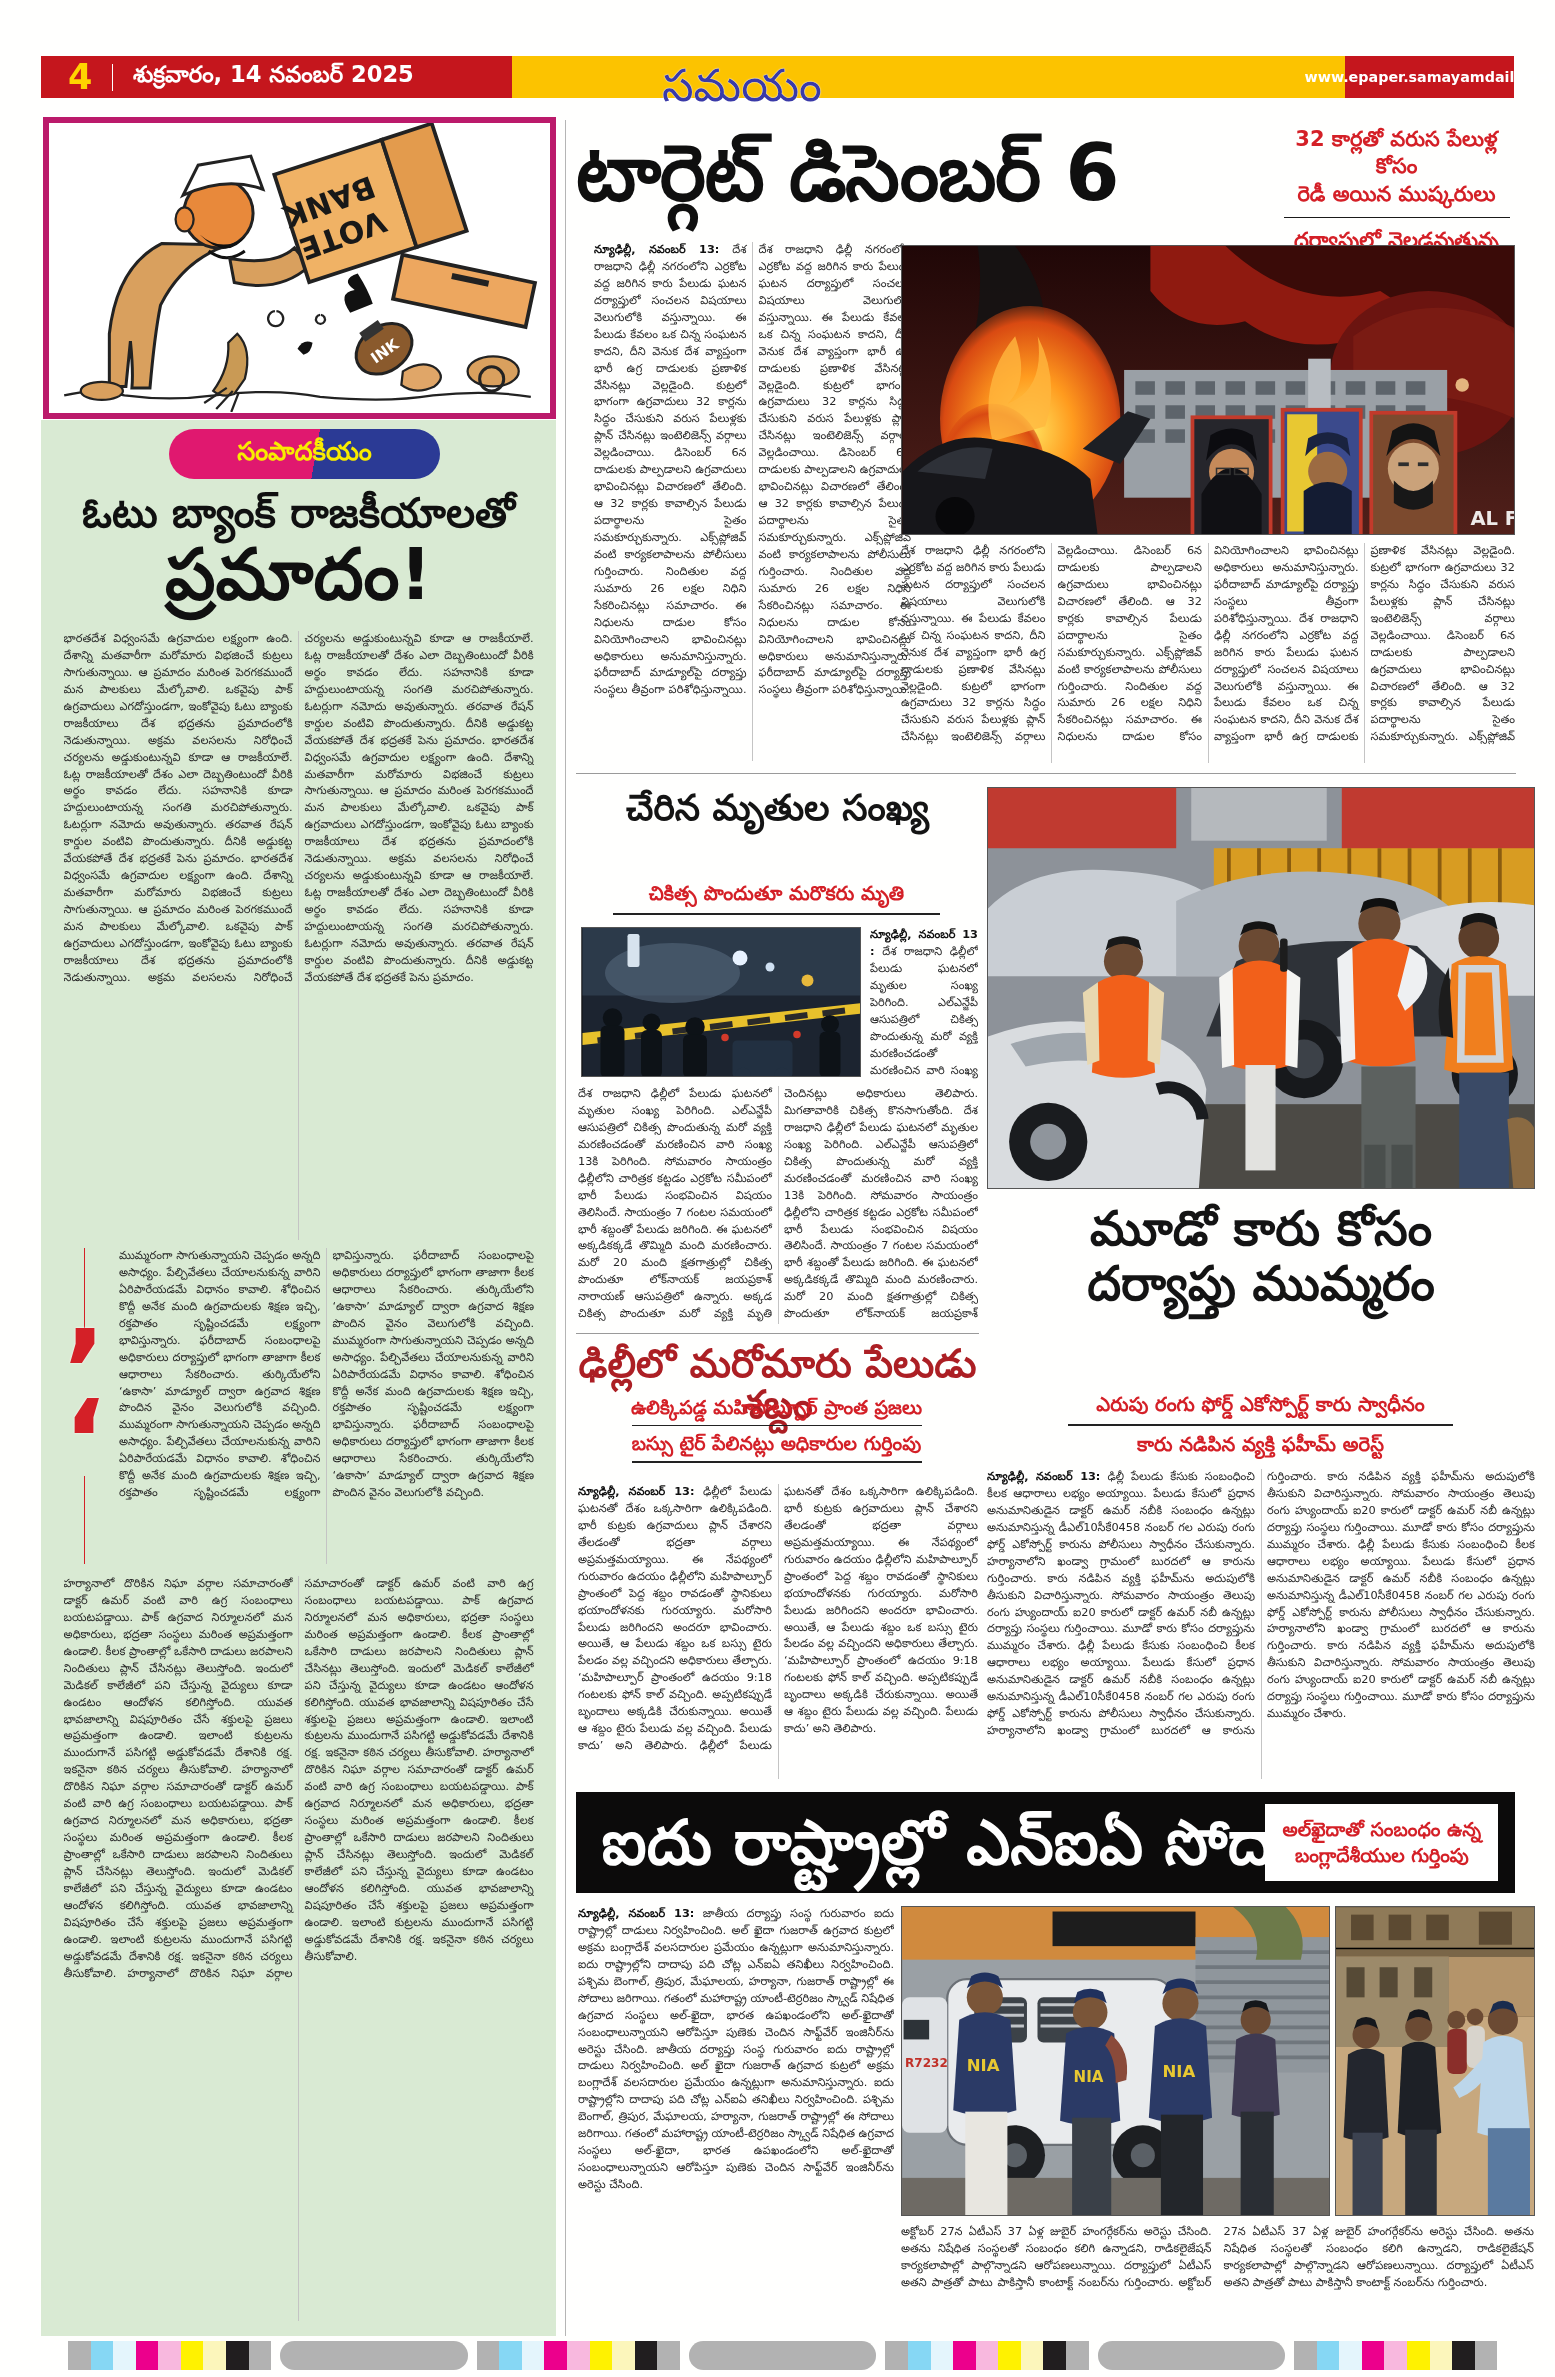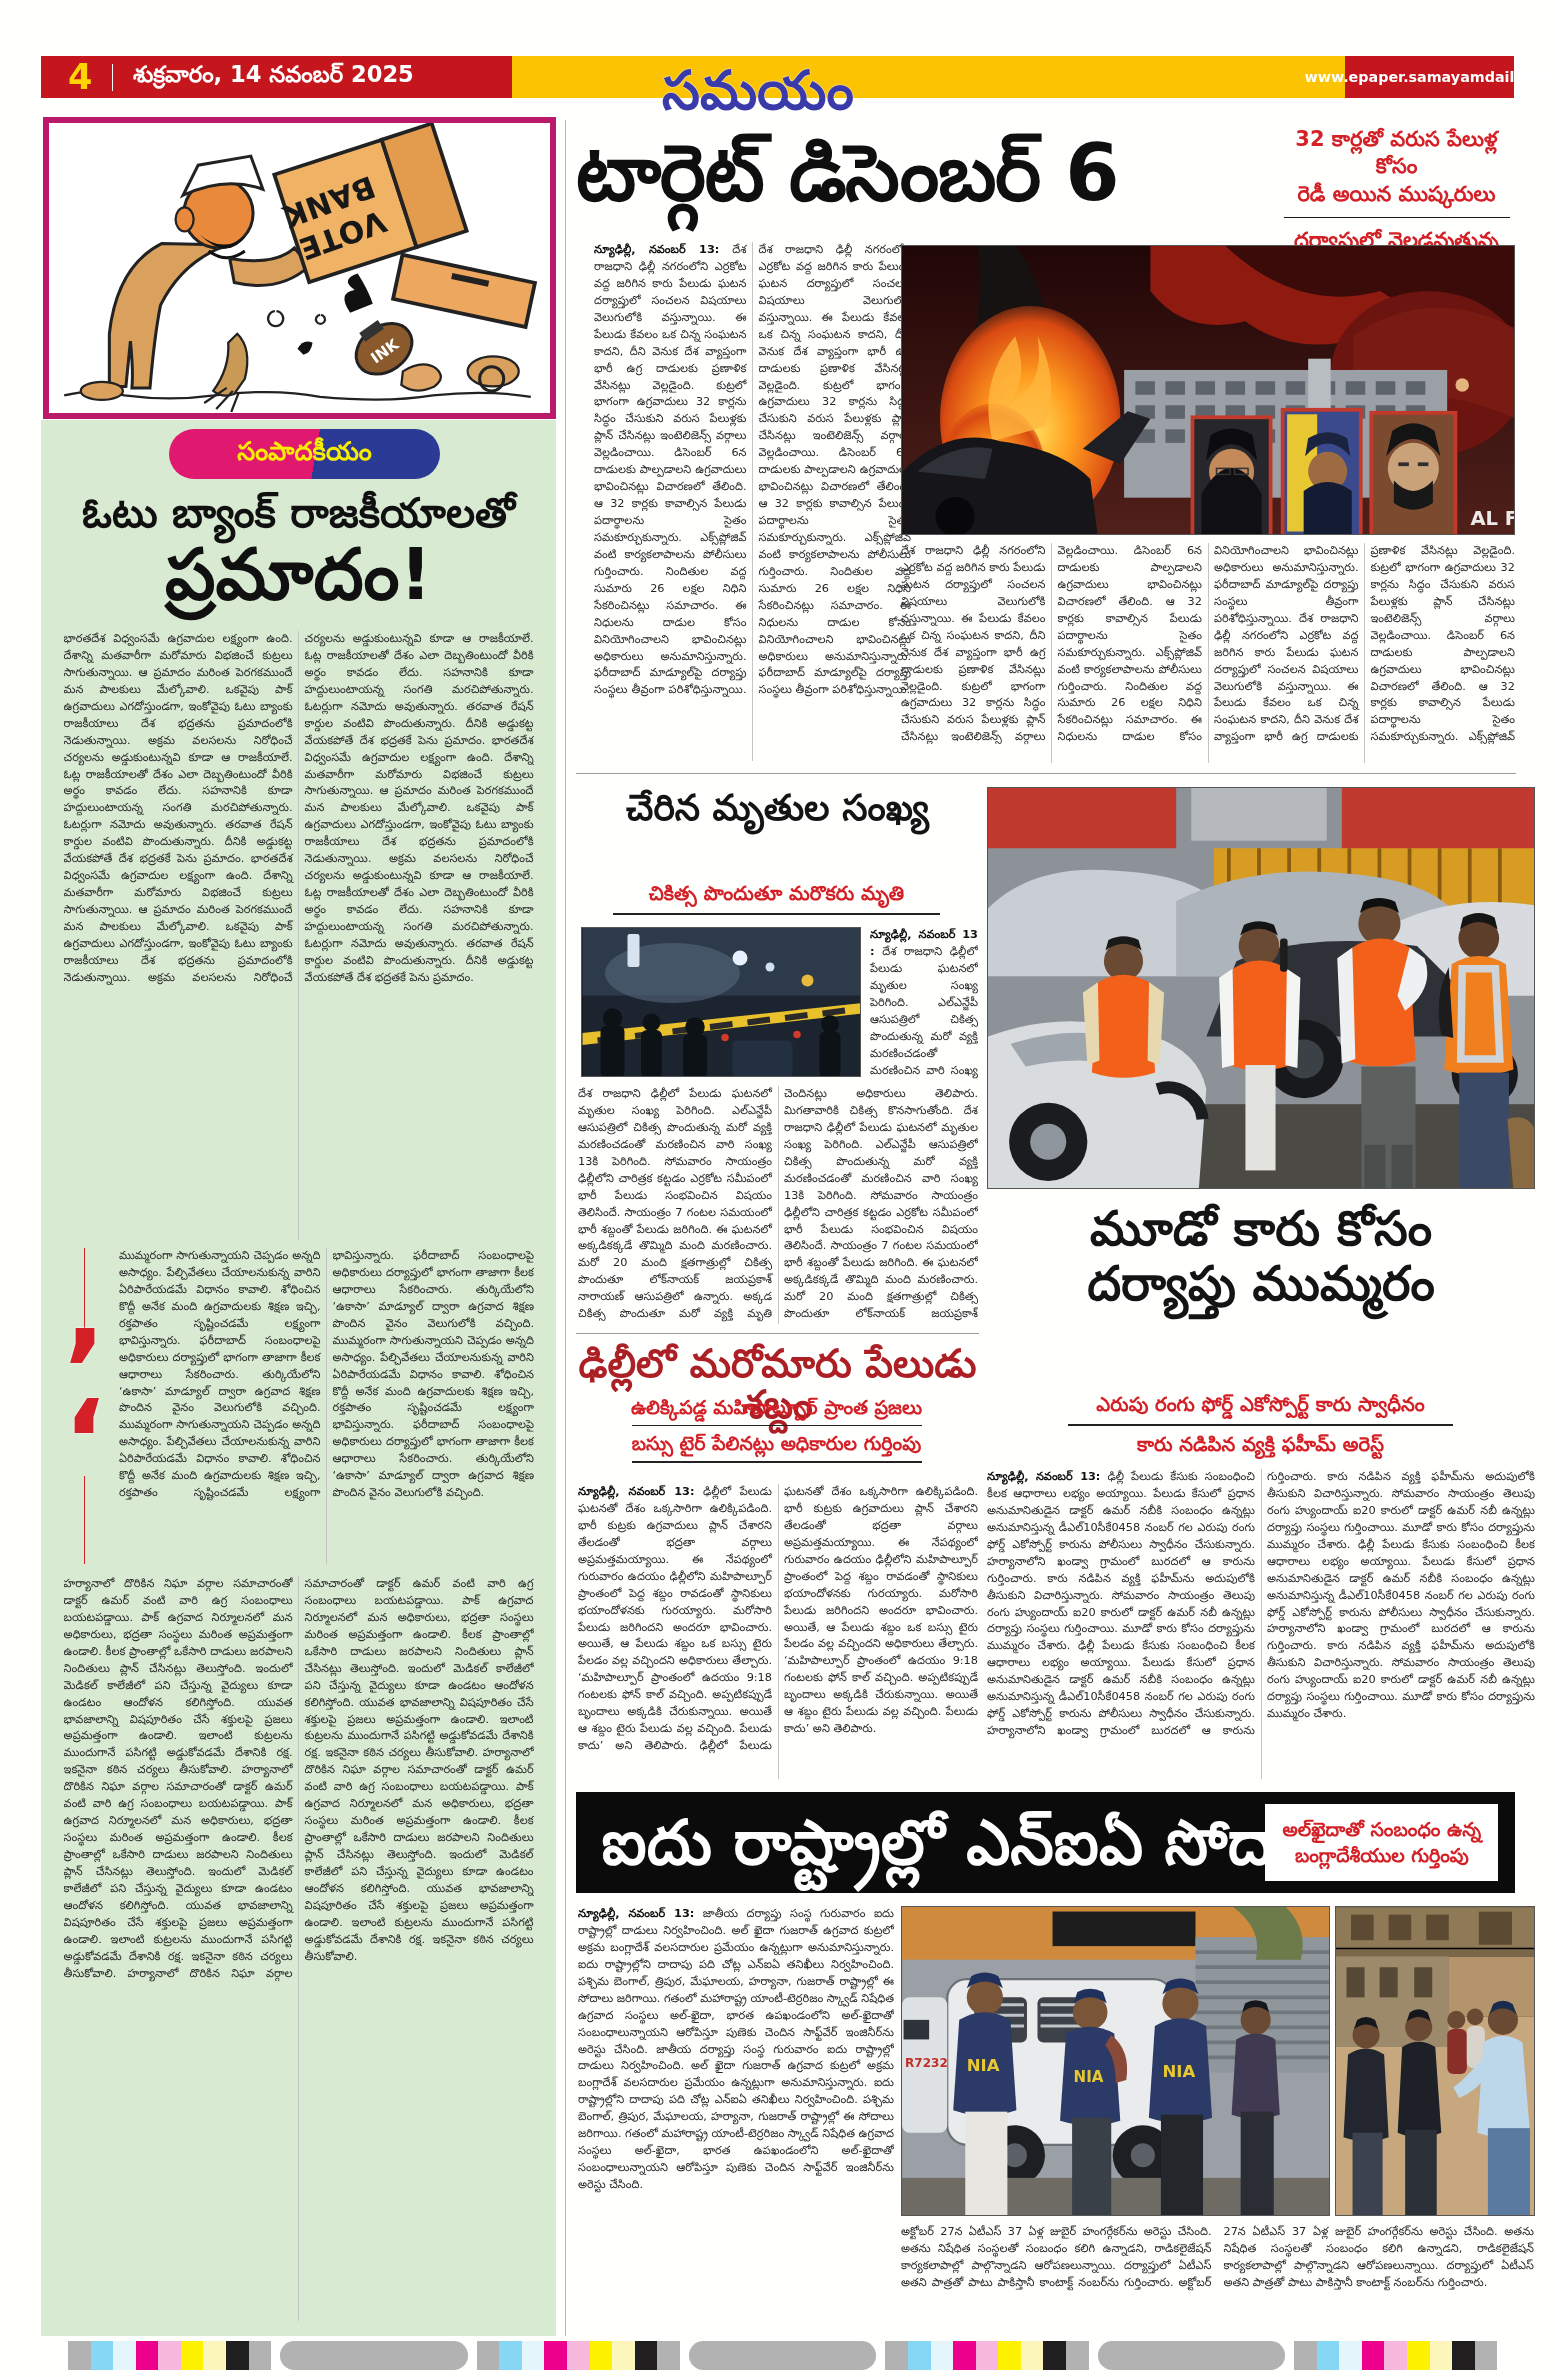--- a/index.html
+++ b/index.html
@@ -7,21 +7,21 @@
   #page{position:relative;width:1555px;height:2377px;background:#fffffe;margin:0 auto;overflow:hidden;
         font-family:"DejaVu Sans", sans-serif;color:#1c1c1c;}
   .abs{position:absolute;}
   
   .hdr-red-l{background:#c5161d;clip-path:polygon(0 0,calc(100% - 25.6px) 0,100% 100%,0 100%);display:flex;align-items:center;}
   .hdr-yellow{background:#fcc300;}
   .hdr-red-r{background:#c5161d;display:flex;align-items:center;justify-content:center;}
   .pgnum{color:#ffd400;font-size:35px;font-weight:800;padding:0 19.6px 0 27px;line-height:1;}
   .hdr-sep{width:1.5px;height:27px;background:#ffffff;margin-right:19.6px;}
   .hdr-date{color:#ffffff;font-size:22.6px;font-weight:700;}
-  .masthead{color:#3a3aa8;font-size:54px;font-weight:700;text-shadow:0 0 1.5px #fff,0 0 0.8px #fff;}
+  .masthead{color:#3a3aa8;font-size:45px;font-weight:400;text-shadow:0 0 1.5px #fff,0 0 0.8px #fff;}
   .site{color:#ffffff;font-size:14.3px;font-weight:600;}
   
   .vrule{width:0.8px;background:#b5b5b5;}
   .hrule{height:0.8px;background:#9a9a9a;}
   
   .cartoon-box{border:6.8px solid #bb1a6b;background:#ffffff;}
   
   .edit-bg{background:#d9ead3;}
   .edit-pill{border-radius:30px;background:linear-gradient(100deg,#e0186f 0 54%,#2b3a95 54% 100%);
              display:flex;align-items:center;justify-content:center;}

